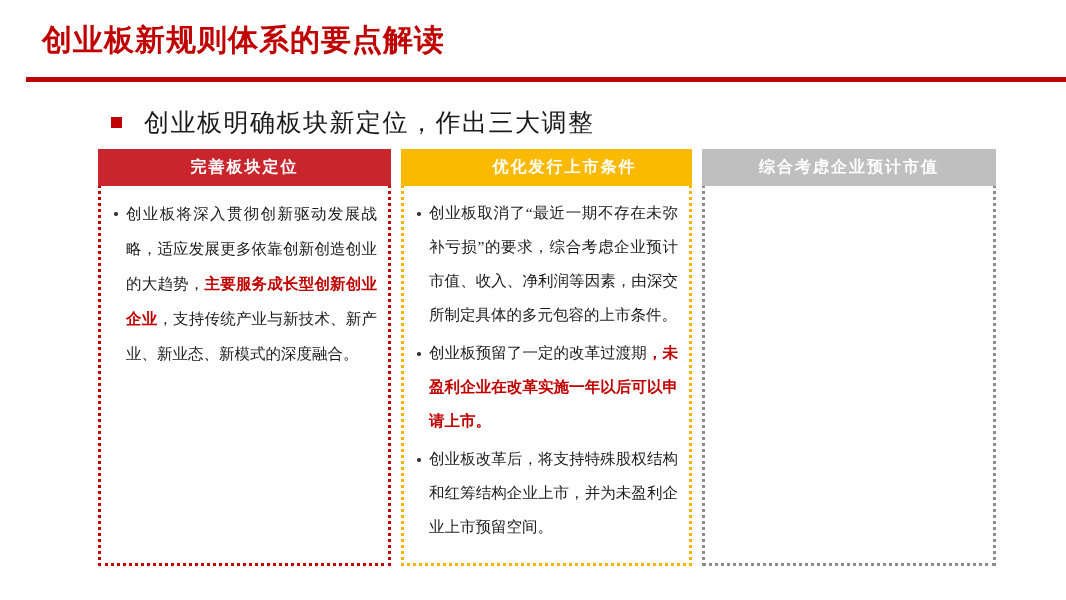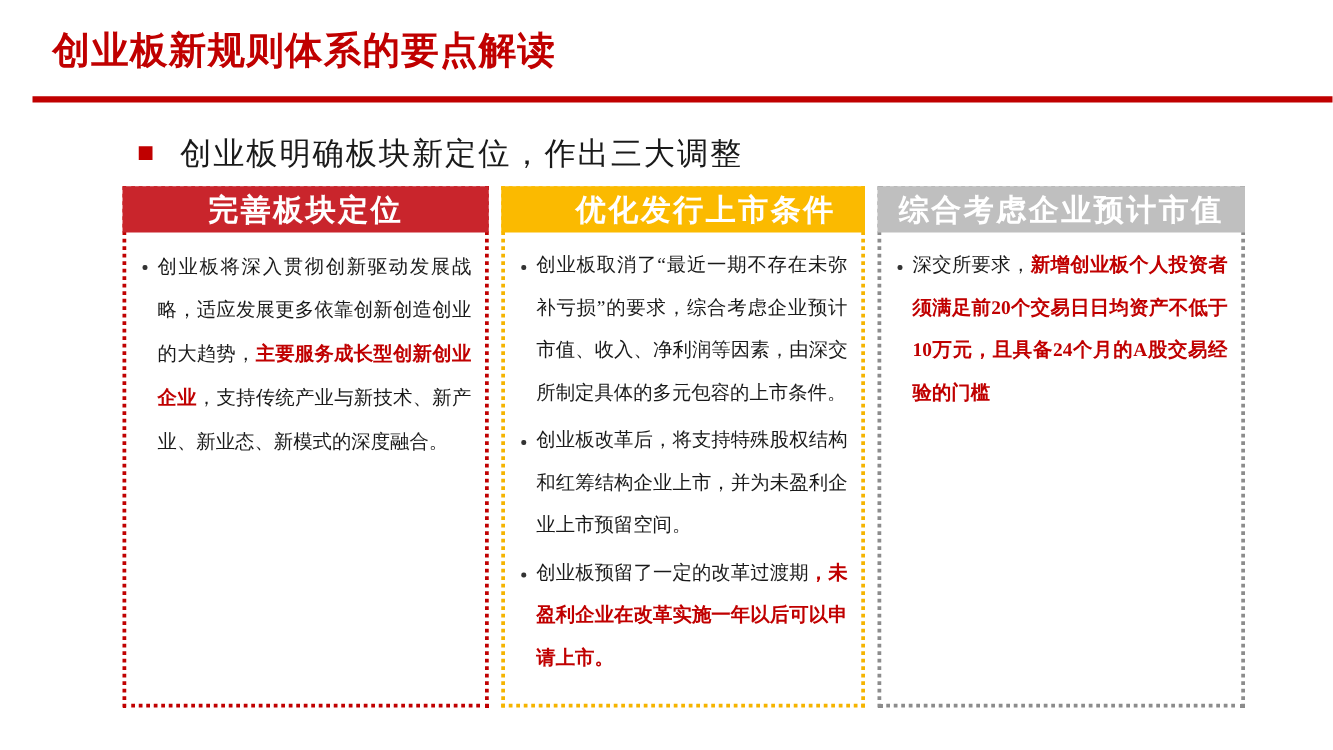--- a/index.html
+++ b/index.html
@@ -90,21 +90,21 @@
   .col-3 { width: 294px; border: 3px dotted #8C8C8C; }
 
   .col-header {
     height: 37px;
     margin: -3px -3px 0 -3px;
     display: flex;
     align-items: center;
     justify-content: center;
     font-family: Liberation Serif, serif;
     font-weight: bold;
-    font-size: 24px;
+    font-size: 16px;
     letter-spacing: 2px;
     color: #ffffff;
     flex: 0 0 auto;
   }
   .col-1 .col-header { background: #C9252C; }
   .col-2 .col-header { background: #FBBA00; padding-left: 36px; }
   .col-3 .col-header { background: #BFBFBF; }
 
   .col-body {
     flex: 1 1 auto;
@@ -171,29 +171,28 @@
             <li class="bullet"><span>创业板将深入贯彻创新驱动发展战略，适应发展更多依靠创新创造创业的大趋势，</span><span class="hl">主要服务成长型创新创业企业</span><span>，支持传统产业与新技术、新产业、新业态、新模式的深度融合。</span></li>
           </ul>
       </div>
     </div>
 
     <div class="column col-2">
       <div class="col-header">优化发行上市条件</div>
       <div class="col-body">
         <ul class="bullet-list">
             <li class="bullet"><span>创业板取消了“最近一期不存在未弥补亏损”的要求，综合考虑企业预计市值、收入、净利润等因素，由深交所制定具体的多元包容的上市条件。</span></li>
+            <li class="bullet"><span>创业板预留了一定的改革过渡期</span><span class="hl">，未盈利企业在改革实施一年以后可以申请上市。</span></li>
             <li class="bullet"><span>创业板改革后，将支持特殊股权结构和红筹结构企业上市，并为未盈利企业上市预留空间。</span></li>
-            <li class="bullet"><span>创业板预留了一定的改革过渡期</span><span class="hl">，未盈利企业在改革实施一年以后可以申请上市。</span></li>
           </ul>
       </div>
     </div>
 
     <div class="column col-3">
       <div class="col-header">综合考虑企业预计市值</div>
       <div class="col-body">
         <ul class="bullet-list">
-            <li class="bullet"><span>深交所要求，</span><span class="hl">新增创业板个人投资者须满足前20个交易日日均资产不低于10万元，且具备24个月的A股交易经验的门槛</span></li>
           </ul>
       </div>
     </div>
 
   </div>
 </div>
 
 </body></html>

